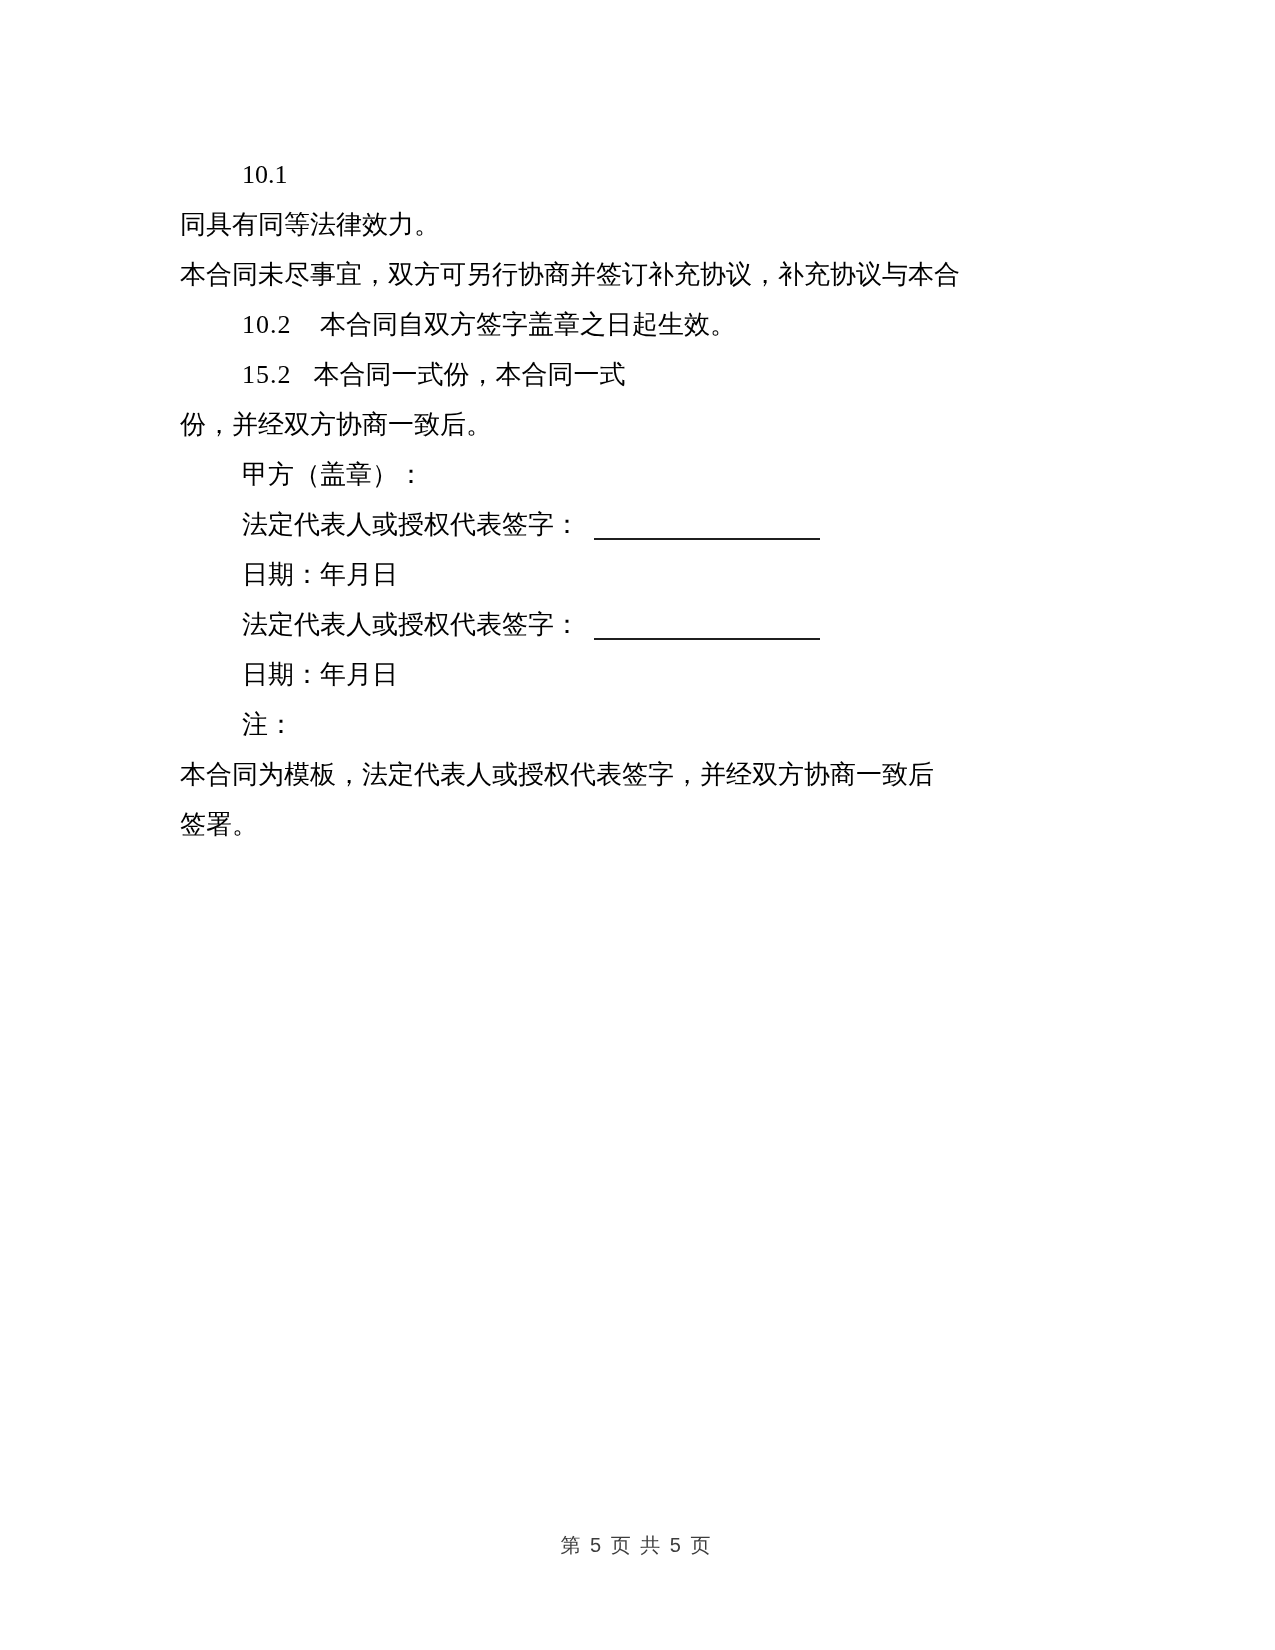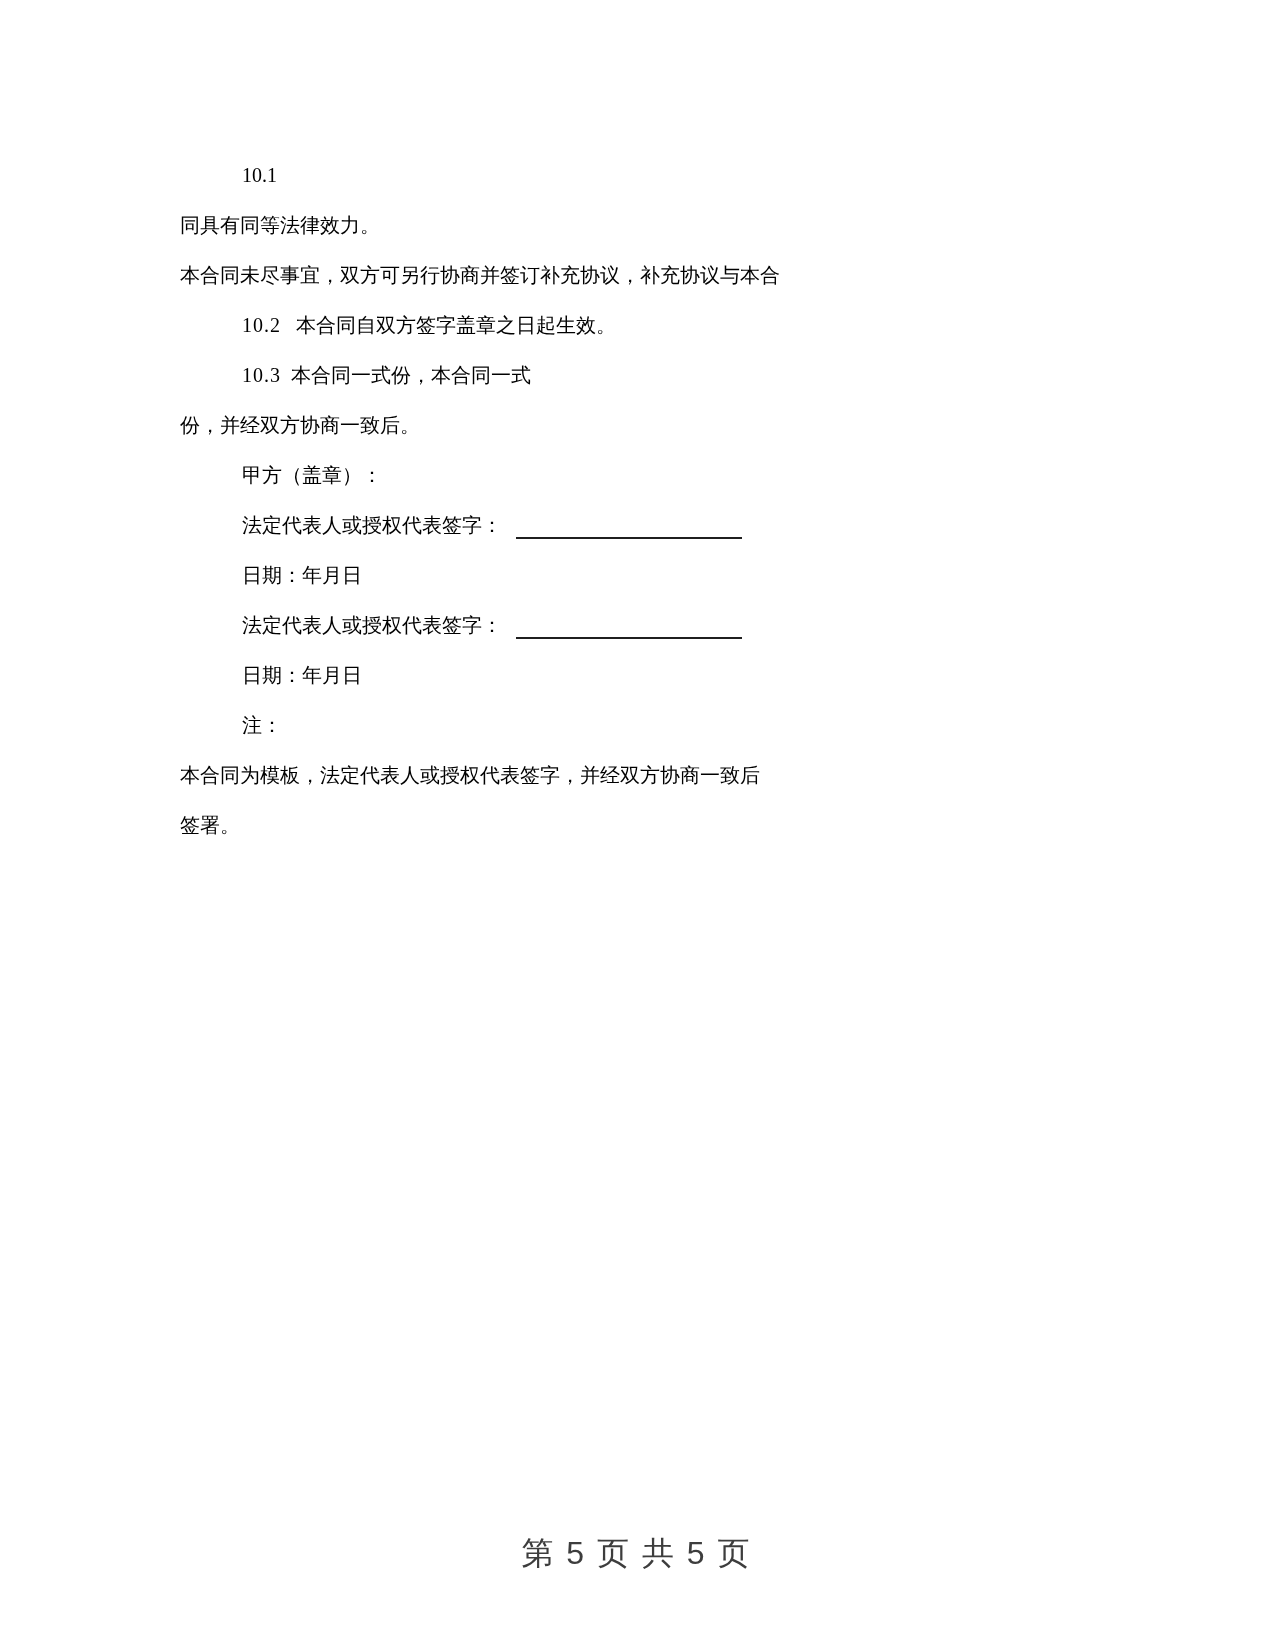--- a/index.html
+++ b/index.html
@@ -14,38 +14,38 @@
     background: #ffffff;
     overflow: hidden;
     font-family: "Liberation Serif", "DejaVu Serif", serif;
     color: #000000;
   }
   .content {
     position: absolute;
     left: 180px;
     top: 150px;
     width: 858px;
-    font-size: 20px;
+    font-size: 26px;
   }
   .line {
     height: 50px;
     line-height: 50px;
     white-space: nowrap;
   }
   .indent {
     padding-left: 62px;
   }
   .flexline {
     display: flex;
   }
   .flexline > span {
     flex: 0 0 auto;
   }
   .num {
-    margin-right: 10px;
+    margin-right: 22px;
     letter-spacing: 1px;
   }
   
   .blank {
     display: inline-block;
     height: 0;
     border-bottom: 2px solid #1f1f1f;
     vertical-align: -7px;
   }
   .flexline .blank {
@@ -60,21 +60,21 @@
   .blank-date-1      { flex: 1.22 1 150px; }
   .blank-date-2      { flex: 1.22 1 150px; }
   .blank-date-3      { flex: 1 1 120px; }
   .footer {
     position: absolute;
     left: 0;
     right: 2px;
     top: 1532px;
     text-align: center;
     font-family: "Liberation Sans", "DejaVu Sans", sans-serif;
-    font-size: 32px;
+    font-size: 20px;
     font-weight: 300;
     color: #3d3d3d;
     letter-spacing: 2px;
   }
 </style>
 </head>
 <body>
 
 <div class="page">
   <div class="content">
@@ -88,21 +88,21 @@
     <div class="line">
       <span>本合同未尽事宜，双方可另行协商并签订补充协议，补充协议与本合</span>
     </div>
 
     <div class="line indent">
       <span class="num">10.2</span>
       <span>本合同自双方签字盖章之日起生效。</span>
     </div>
 
     <div class="line indent flexline">
-      <span class="num">10.3</span>
+      <span class="num">15.2</span>
       <span>本合同一式</span>
       <span class="blank blank-copies"></span>
       <span>份，本合同一式</span>
       <span class="blank blank-copies-each"></span>
     </div>
     <div class="line">
       <span>份，并经双方协商一致后。</span>
     </div>
 
     <div class="line indent">

